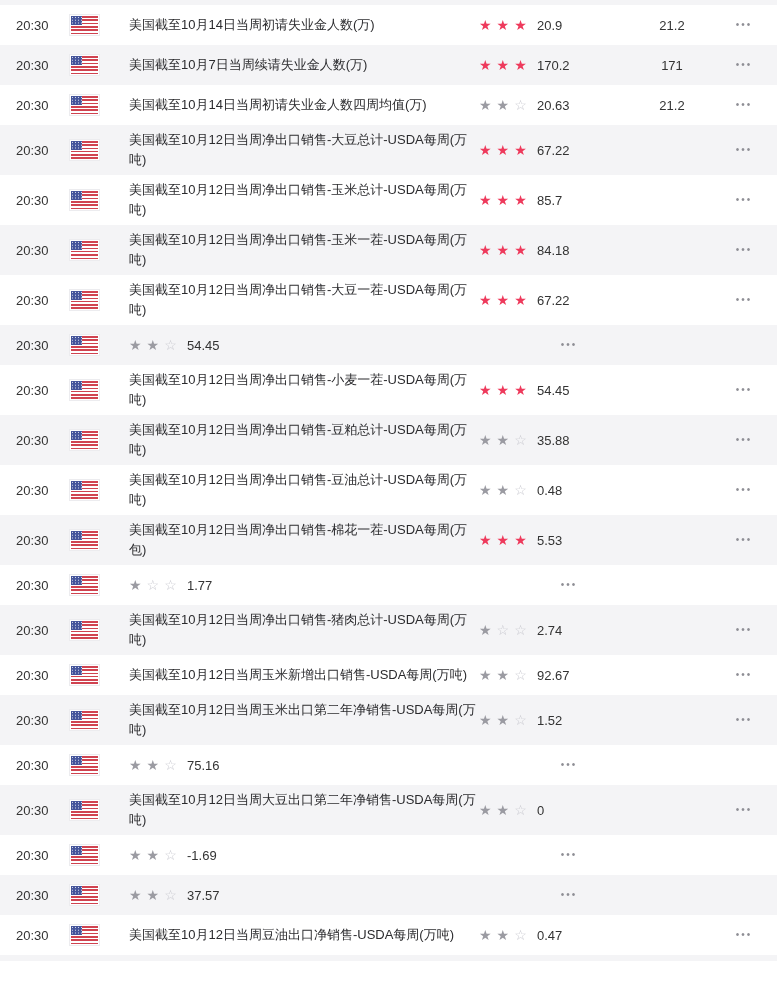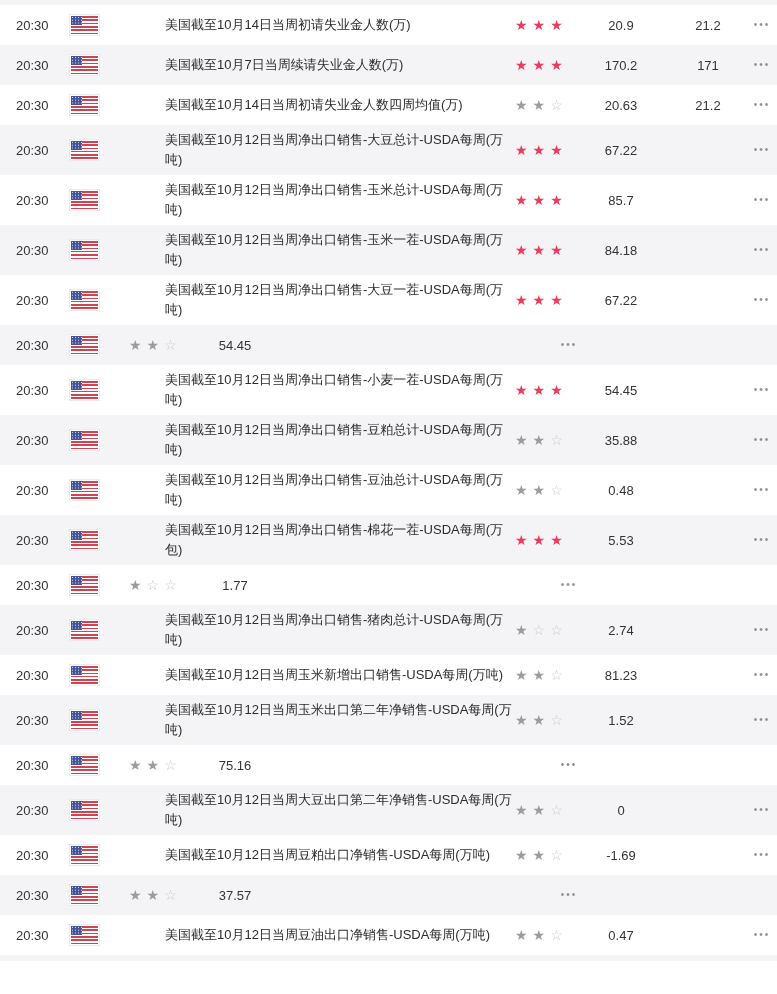--- a/index.html
+++ b/index.html
@@ -60,36 +60,35 @@
     background-image: radial-gradient(circle, rgba(255,255,255,0.85) 0.6px, transparent 0.8px);
     background-size: 3px 2.8px;
   }
   .col-title {
     flex: 0 0 350px;
     box-sizing: border-box;
     line-height: 20px;
     padding: 5px 0;
     color: #2b2b2e;
     word-break: break-all;
-    margin-left: 36px;
   }
   .col-stars {
     flex: 0 0 58px;
     box-sizing: border-box;
     white-space: nowrap;
     font-size: 14px;
     line-height: 14px;
   }
   .star {
     display: inline-block;
     margin-right: 5px;
   }
   .col-actual {
     flex: 0 0 96px;
-    text-align: center;
+    text-align: left;
     color: #333333;
   }
   .col-previous {
     flex: 0 0 78px;
     text-align: center;
     color: #333333;
   }
   .col-more {
     flex: 1 1 auto;
     text-align: center;
@@ -335,21 +334,21 @@
 
   <div class="row">
     <span class="col-time">20:30</span>
     <span class="col-flag">
       <span class="flag">
             <span class="canton"></span>
           </span>
     </span>
     <span class="col-title">美国截至10月12日当周玉米新增出口销售-USDA每周(万吨)</span>
     <span class="col-stars"><span class="star" style="color: rgb(155, 155, 162);">★</span><span class="star" style="color: rgb(155, 155, 162);">★</span><span class="star" style="color: rgb(201, 201, 208);">☆</span></span>
-    <span class="col-actual">81.23</span>
+    <span class="col-actual">92.67</span>
     <span class="col-previous"></span>
     <span class="col-more">
       <span class="more-btn"><span>•••</span></span>
     </span>
   </div>
 
   <div class="row alt">
     <span class="col-time">20:30</span>
     <span class="col-flag">
       <span class="flag">
@@ -396,21 +395,20 @@
     </span>
   </div>
 
   <div class="row">
     <span class="col-time">20:30</span>
     <span class="col-flag">
       <span class="flag">
             <span class="canton"></span>
           </span>
     </span>
-    <span class="col-title">美国截至10月12日当周豆粕出口净销售-USDA每周(万吨)</span>
     <span class="col-stars"><span class="star" style="color: rgb(155, 155, 162);">★</span><span class="star" style="color: rgb(155, 155, 162);">★</span><span class="star" style="color: rgb(201, 201, 208);">☆</span></span>
     <span class="col-actual">-1.69</span>
     <span class="col-previous"></span>
     <span class="col-more">
       <span class="more-btn"><span>•••</span></span>
     </span>
   </div>
 
   <div class="row alt">
     <span class="col-time">20:30</span>

